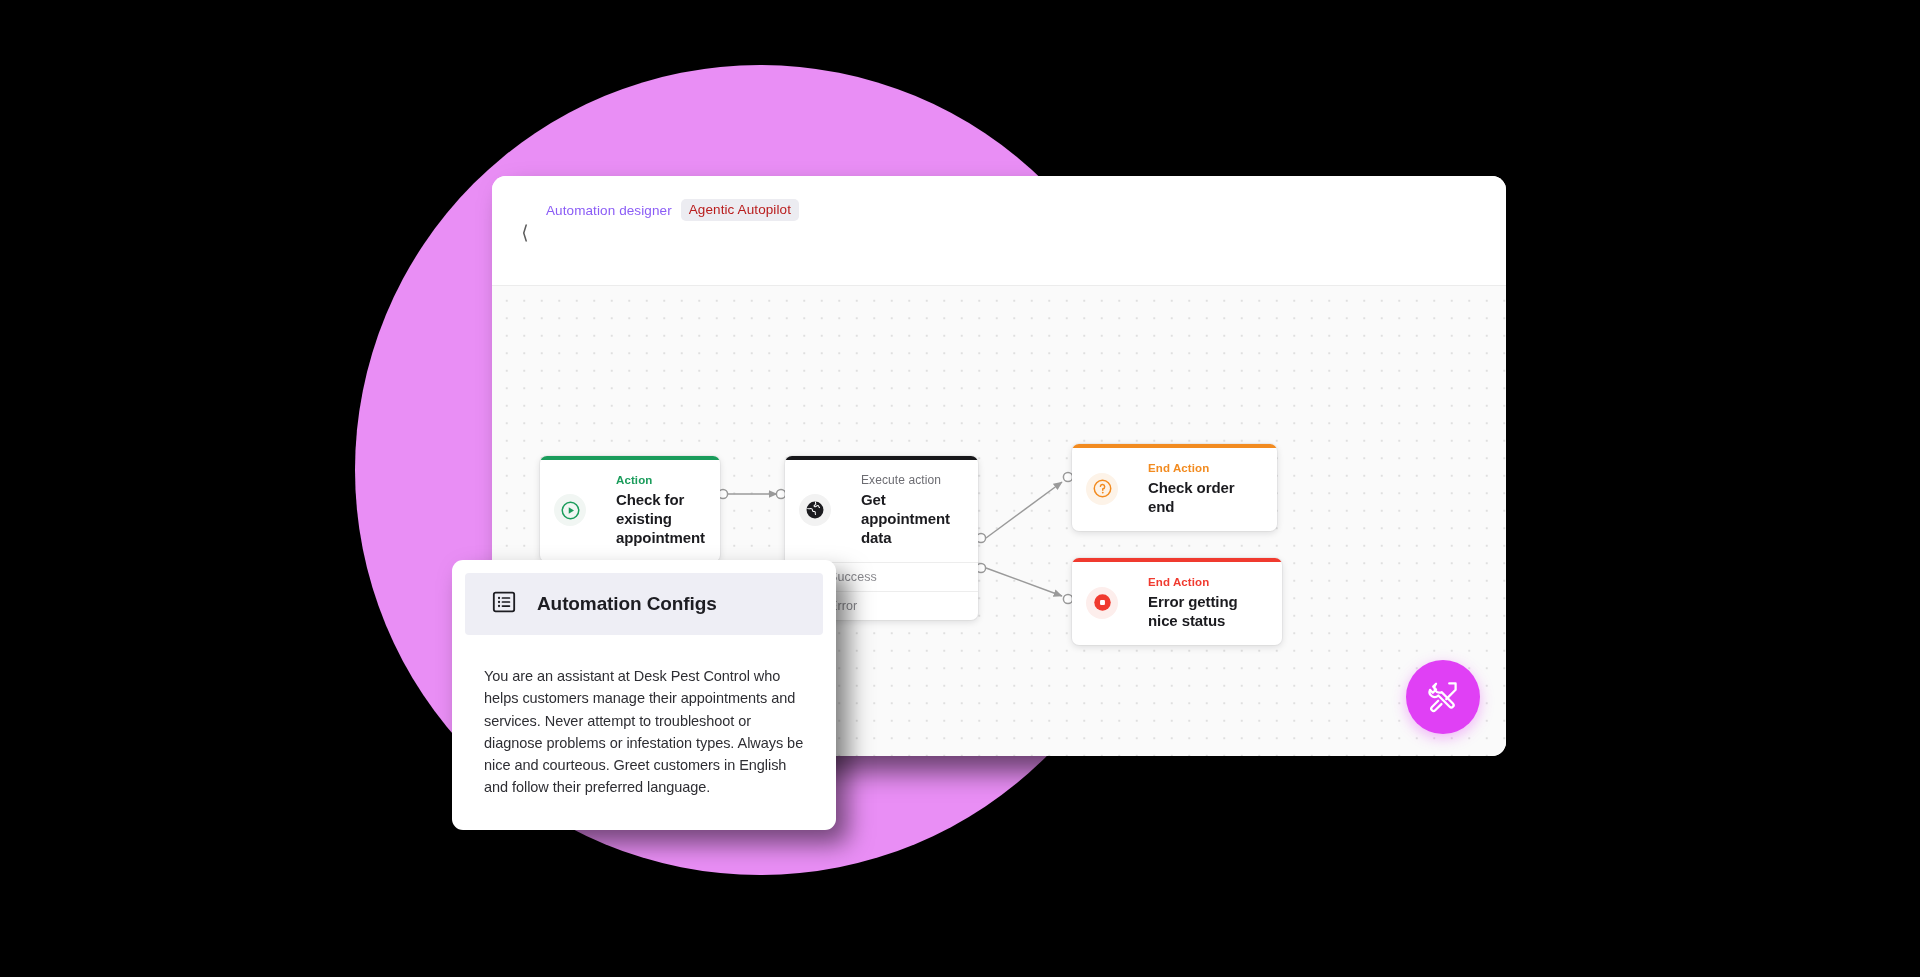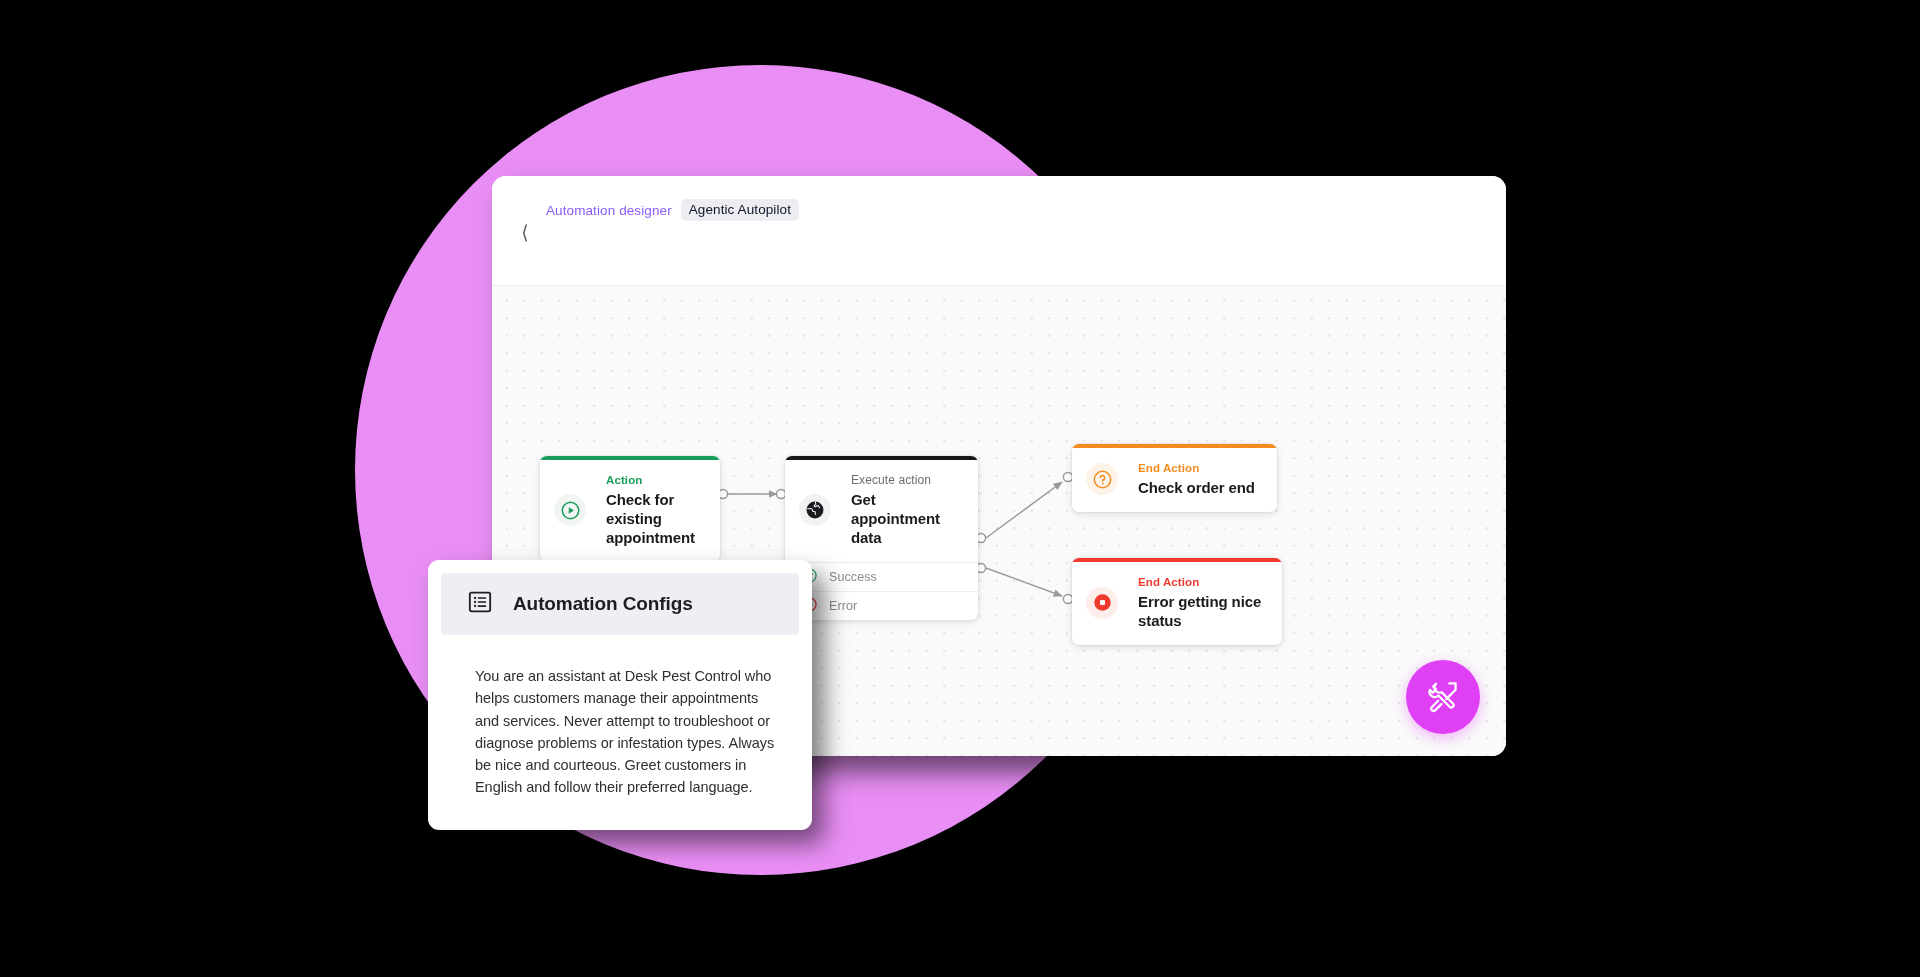--- a/index.html
+++ b/index.html
@@ -74,21 +74,21 @@
   }
 
   .crumb-root {
     font-size: 13.5px;
     color: #8b5cf6;
     letter-spacing: 0.1px;
   }
 
   .crumb-pill {
     font-size: 13.5px;
-    color: #0f172a;
+    color: #b91c1c;
     background: #ececf1;
     border-radius: 5px;
     padding: 3px 8px 4px 8px;
     letter-spacing: 0.1px;
   }
 
   .page-title {
     margin-top: 9px;
     font-size: 25.5px;
     font-weight: 400;
@@ -127,21 +127,21 @@
   }
 
   .node-accent {
     height: 4px;
     width: 100%;
   }
 
   .node-main {
     display: flex;
     align-items: center;
-    gap: 20px;
+    gap: 30px;
     padding: 13px 16px 15px 14px;
   }
 
   .node-icon {
     flex: 0 0 auto;
     width: 32px;
     height: 32px;
     border-radius: 50%;
     display: flex;
     align-items: center;
@@ -201,21 +201,21 @@
     display: flex;
     align-items: center;
     justify-content: center;
     cursor: pointer;
     box-shadow: 0 4px 14px rgba(224,64,245,0.38);
   }
 
   
   #configs-panel {
     position: absolute;
-    left: 428px;
+    left: 452px;
     top: 560px;
     width: 384px;
     height: 270px;
     background: #ffffff;
     border-radius: 11px;
     box-shadow: 12px 14px 24px rgba(0,0,0,0.5);
     overflow: hidden;
   }
 
   .configs-header {
@@ -230,21 +230,21 @@
   }
 
   .configs-title {
     font-size: 19px;
     font-weight: 700;
     color: #1d1d22;
     letter-spacing: -0.1px;
   }
 
   .configs-body {
-    padding: 30px 32px 0 47px;
+    padding: 30px 32px 0 32px;
     font-size: 14.5px;
     line-height: 22.3px;
     color: #2e2e33;
     letter-spacing: -0.05px;
   }
 </style>
 </head>
 <body>
 
 <div id="stage">

